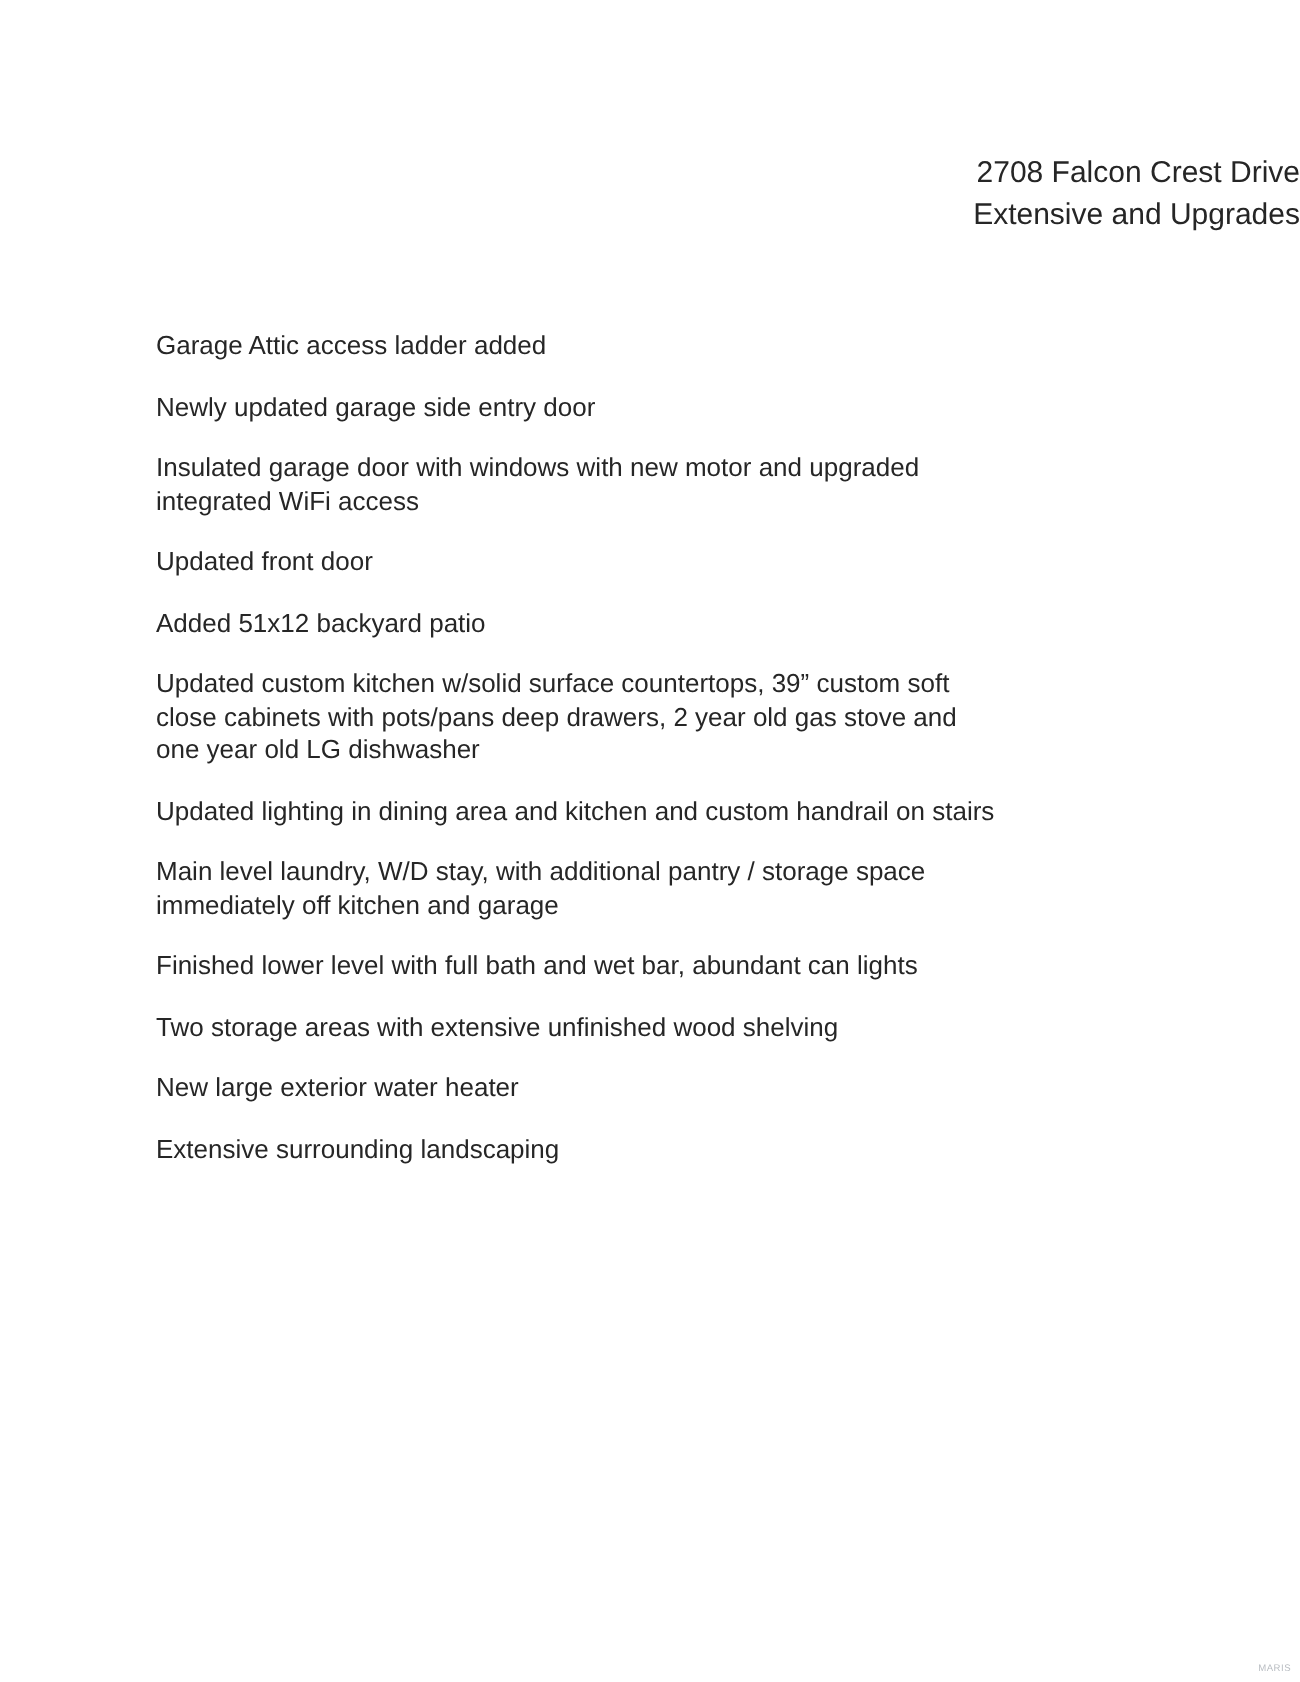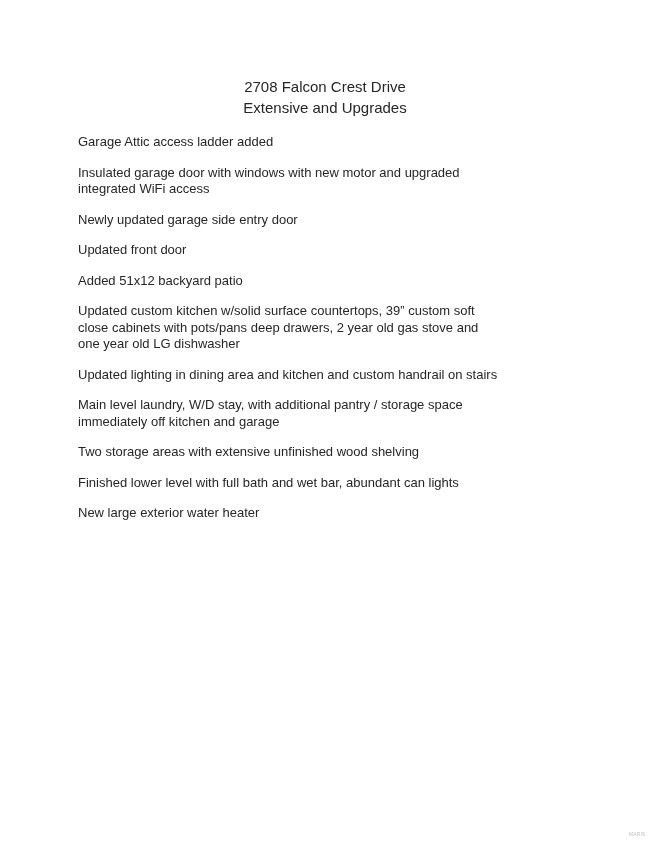--- a/index.html
+++ b/index.html
@@ -14,31 +14,31 @@
     background: #ffffff;
     font-family: "Liberation Sans", sans-serif;
     color: #262626;
     overflow: hidden;
   }
   .title-block {
     position: absolute;
     top: 76px;
     left: 0;
     width: 650px;
-    text-align: center;
+    text-align: right;
   }
   .title-line {
     font-size: 15px;
     line-height: 21px;
     font-weight: 400;
     color: #262626;
   }
   .content {
     position: absolute;
-    top: 134px;
+    top: 165px;
     left: 78px;
     width: 500px;
   }
   .content p {
     margin: 0 0 14px 0;
     font-size: 13px;
     line-height: 16.5px;
     white-space: pre-line;
     color: #262626;
   }
@@ -58,31 +58,32 @@
 
 <div class="page">
 
   <div class="title-block">
     <div class="title-line">2708 Falcon Crest Drive</div>
     <div class="title-line">Extensive and Upgrades</div>
   </div>
 
   <div class="content">
     <p>Garage Attic access ladder added</p>
+    <p>Newly updated garage side entry door</p>
     <p>Insulated garage door with windows with new motor and upgraded
 integrated WiFi access</p>
-    <p>Newly updated garage side entry door</p>
     <p>Updated front door</p>
     <p>Added 51x12 backyard patio</p>
     <p>Updated custom kitchen w/solid surface countertops, 39” custom soft
 close cabinets with pots/pans deep drawers, 2 year old gas stove and
 one year old LG dishwasher</p>
     <p>Updated lighting in dining area and kitchen and custom handrail on stairs</p>
     <p>Main level laundry, W/D stay, with additional pantry / storage space
 immediately off kitchen and garage</p>
+    <p>Finished lower level with full bath and wet bar, abundant can lights</p>
     <p>Two storage areas with extensive unfinished wood shelving</p>
-    <p>Finished lower level with full bath and wet bar, abundant can lights</p>
     <p>New large exterior water heater</p>
+    <p>Extensive surrounding landscaping</p>
   </div>
 
   <div class="watermark">MARIS</div>
 
 </div>
 
 </body></html>

